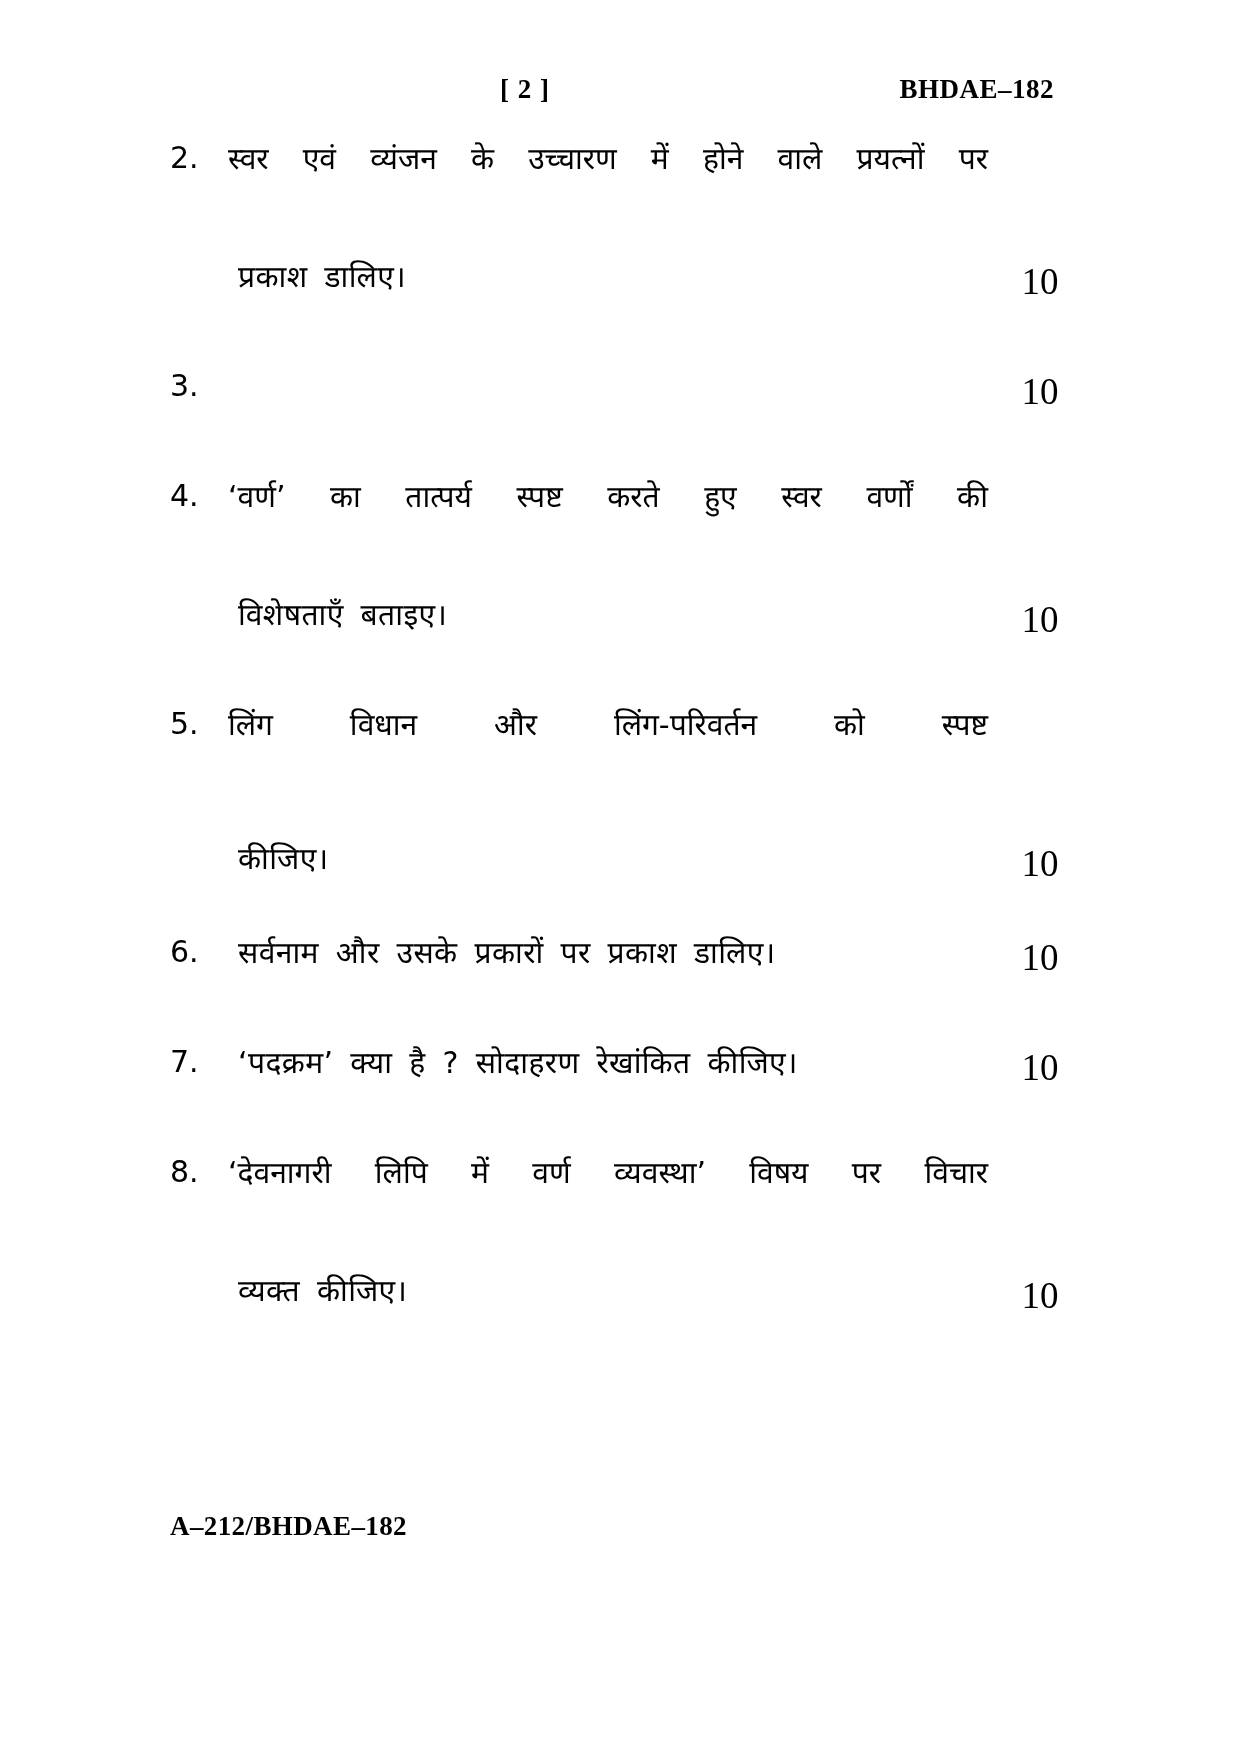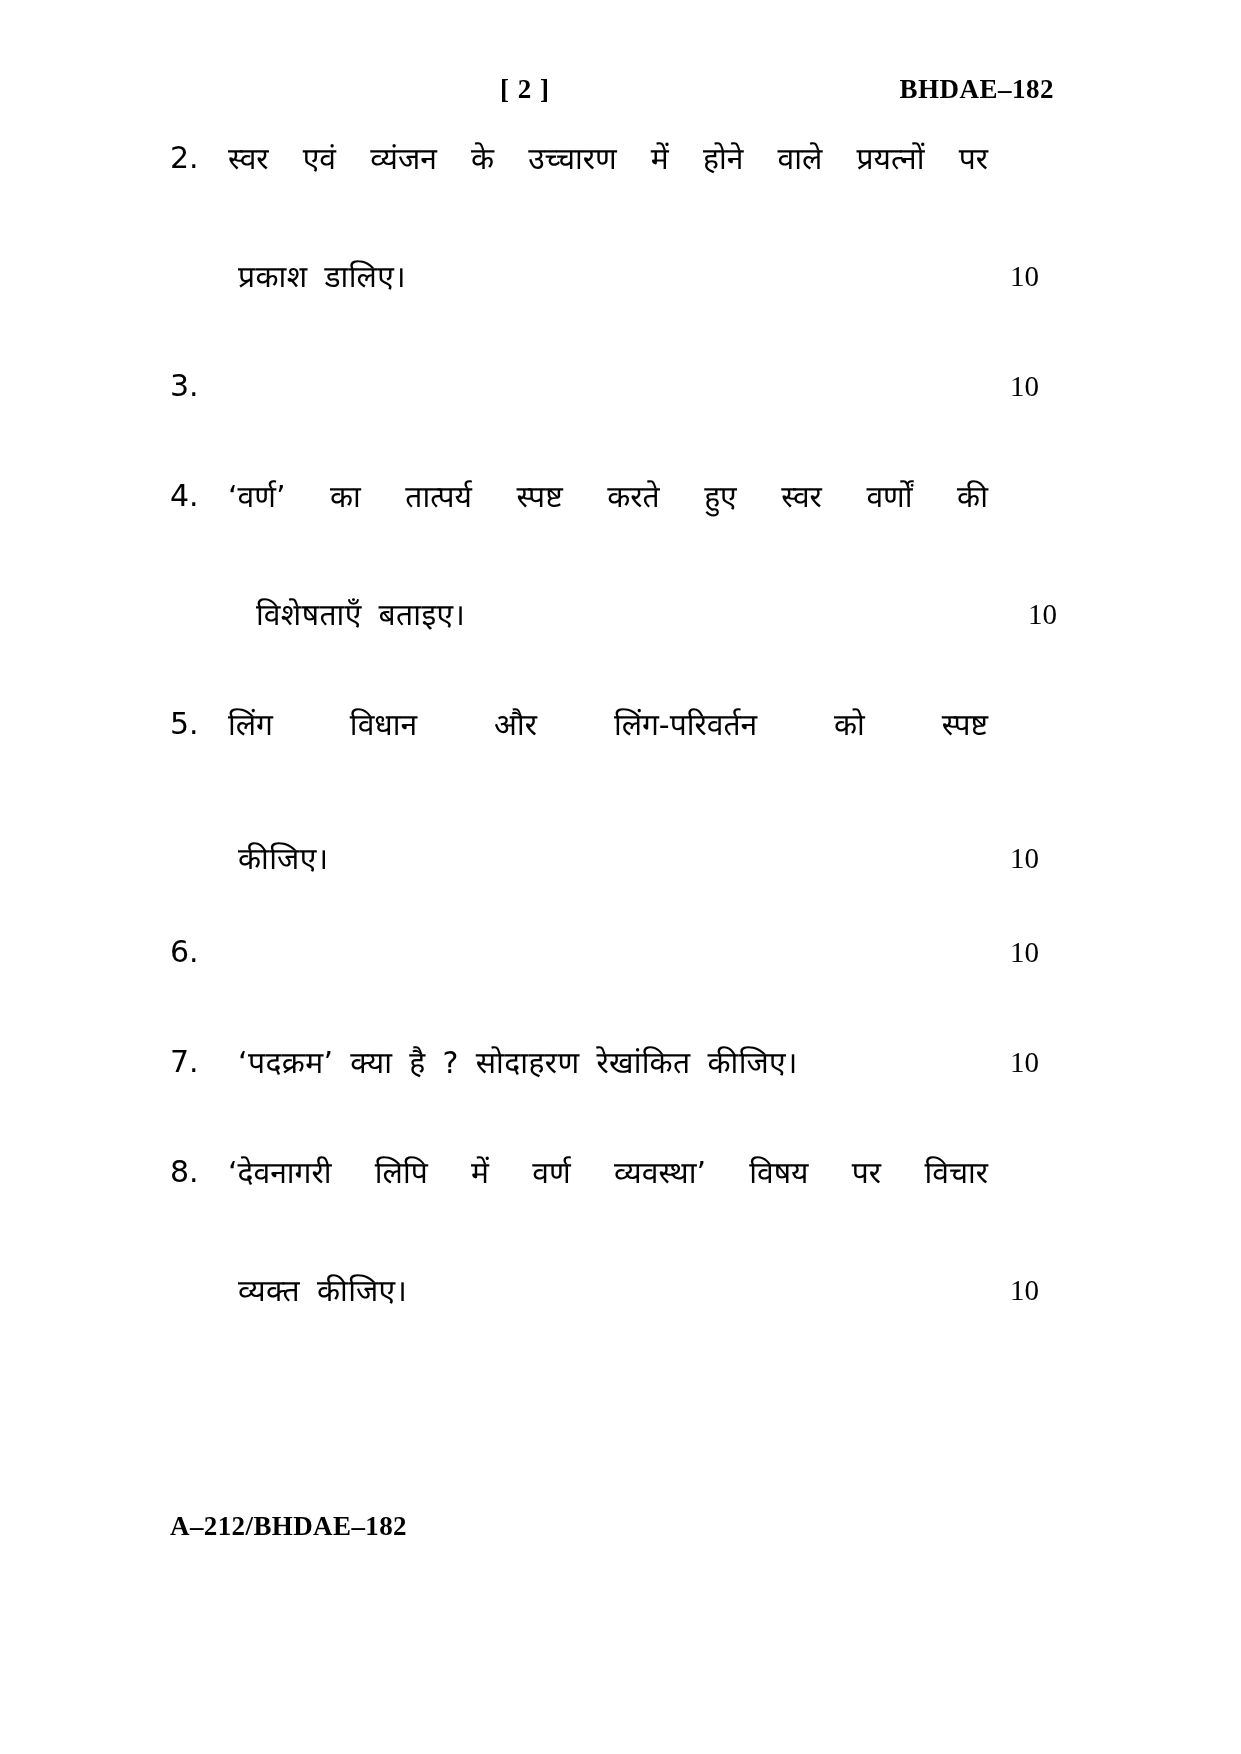--- a/index.html
+++ b/index.html
@@ -99,23 +99,23 @@
   .qtext.wide {
     letter-spacing: 0.4px;
     word-spacing: 7px;
     margin-left: 10px;
   }
 
   .marks {
     position: absolute;
     right: 0;
     top: 2px;
-    font-size: 29px;
+    font-size: 37px;
     font-family: "Liberation Serif", serif;
-    text-align: left;
+    text-align: center;
     width: 60px;
   }
 
   
   .footer {
     position: absolute;
     left: 170px;
     bottom: 212px;
     font-size: 27px;
     font-weight: bold;
@@ -169,21 +169,21 @@
             <span>का</span>
             <span>तात्पर्य</span>
             <span>स्पष्ट</span>
             <span>करते</span>
             <span>हुए</span>
             <span>स्वर</span>
             <span>वर्णों</span>
             <span>की</span>
           </div>
         </div>
-        <div class="qline" style="position: absolute; left: 18px; top: 456px; width: 100%;">
+        <div class="qline" style="position: absolute; left: 0px; top: 456px; width: 100%;">
           <div class="qtext wide">विशेषताएँ बताइए।</div>
           <div class="marks">10</div>
         </div>
       </div>
       <div class="question" style="position: absolute; left: 0px; top: 0px; width: 100%;">
         <div class="qline" style="position: absolute; left: 0px; top: 566px; width: 100%;">
           <div class="qnum">5.</div>
           <div class="qtext justify">
             <span>लिंग</span>
             <span>विधान</span>
@@ -194,20 +194,21 @@
           </div>
         </div>
         <div class="qline" style="position: absolute; left: 0px; top: 700px; width: 100%;">
           <div class="qtext wide">कीजिए।</div>
           <div class="marks">10</div>
         </div>
       </div>
       <div class="question" style="position: absolute; left: 0px; top: 0px; width: 100%;">
         <div class="qline" style="position: absolute; left: 0px; top: 794px; width: 100%;">
           <div class="qnum">6.</div>
+          <div class="qtext wide">सर्वनाम और उसके प्रकारों पर प्रकाश डालिए।</div>
           <div class="marks">10</div>
         </div>
       </div>
       <div class="question" style="position: absolute; left: 0px; top: 0px; width: 100%;">
         <div class="qline" style="position: absolute; left: 0px; top: 904px; width: 100%;">
           <div class="qnum">7.</div>
           <div class="qtext wide">‘पदक्रम’ क्या है ? सोदाहरण रेखांकित कीजिए।</div>
           <div class="marks">10</div>
         </div>
       </div>

